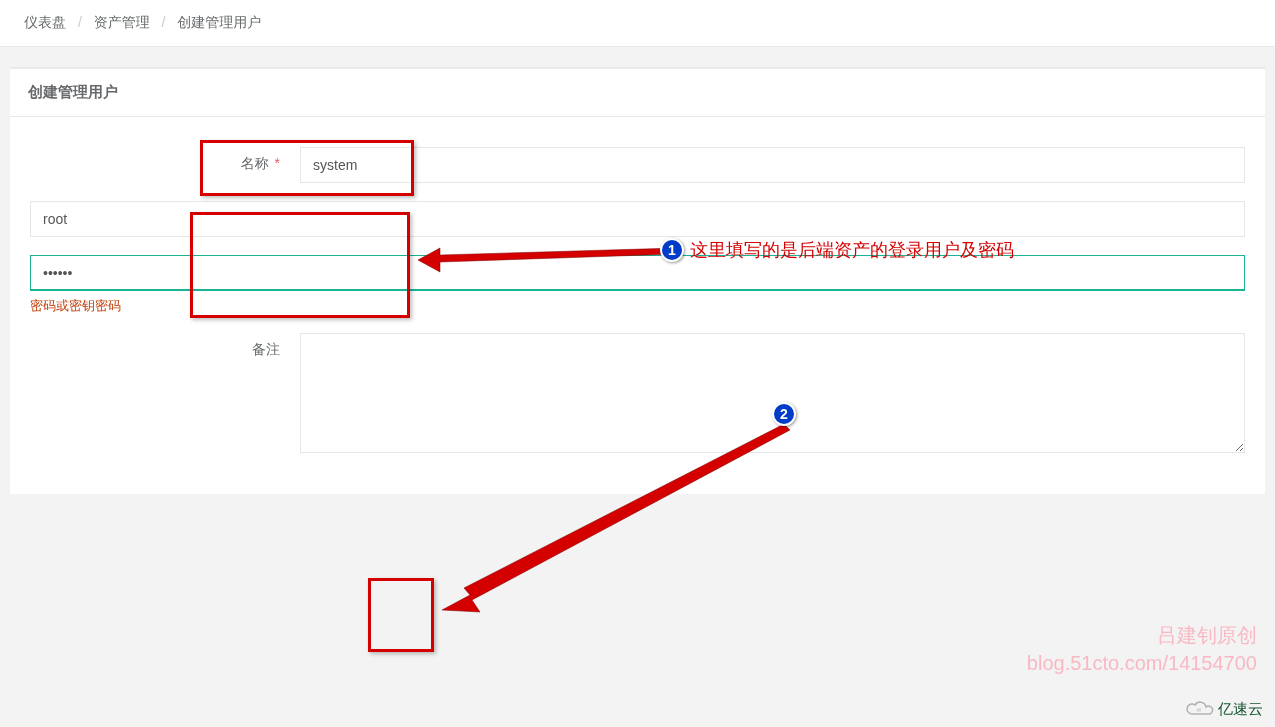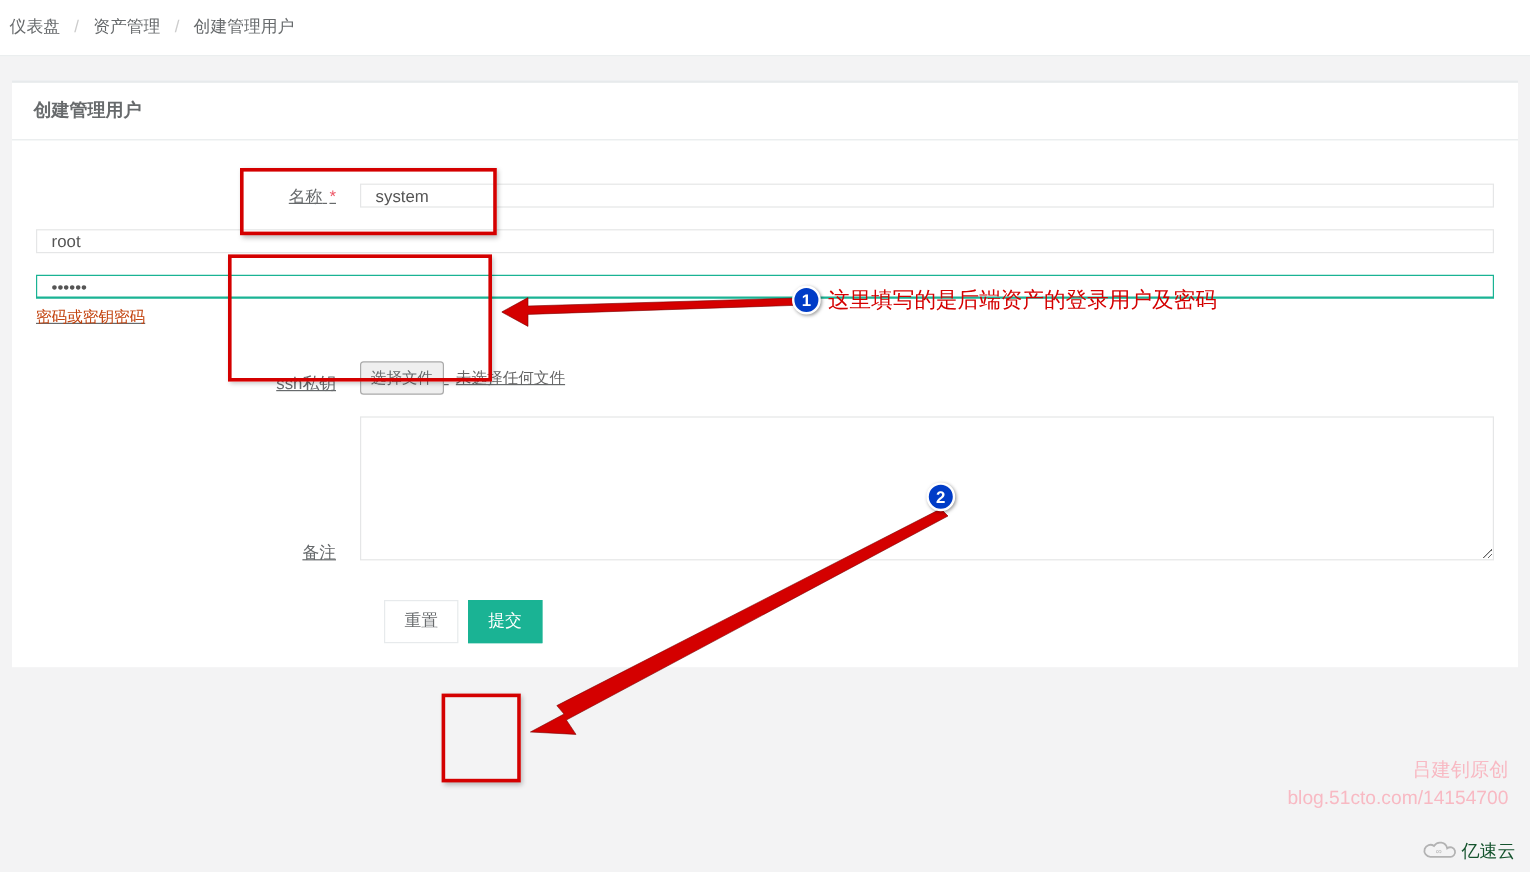--- a/index.html
+++ b/index.html
@@ -7,21 +7,21 @@
     font-family: "Helvetica Neue", Helvetica, "Microsoft YaHei", Arial, sans-serif;
     background: #f3f3f4;
     color: #676a6c;
     font-size: 14px;
     width: 1275px;
     height: 727px;
     position: relative;
     overflow: hidden;
   }
   .breadcrumb {
-    padding: 14px 8px;
+    padding: 14px 24px;
     background: #fff;
     border-bottom: 1px solid #e7eaec;
   }
   .breadcrumb a, .breadcrumb span.crumb {
     color: #676a6c;
     text-decoration: none;
   }
   .breadcrumb .sep {
     color: #ccc;
     margin: 0 8px;
@@ -35,38 +35,37 @@
     padding: 14px 18px;
     font-size: 15px;
     font-weight: 600;
     border-bottom: 1px solid #e7eaec;
   }
   .form-area {
     padding: 30px 20px 20px 20px;
   }
   .form-row {
     display: flex;
-    align-items: flex-end;
+    align-items: flex-start;
     margin-bottom: 18px;
     position: relative;
-    text-decoration: underline;
   }
   .form-label {
     width: 270px;
     text-align: right;
     padding-right: 20px;
     padding-top: 8px;
     color: #676a6c;
     flex-shrink: 0;
   }
   .required { color: #ed5565; margin-left: 2px; }
   .form-control-wrap { flex: 1; }
   .form-control {
     width: 100%;
-    height: 20px;
+    height: 36px;
     padding: 6px 12px;
     border: 1px solid #e5e6e7;
     font-size: 14px;
     color: #555;
     background: #fff;
     outline: none;
   }
   .form-control.focused {
     border: 1px solid #1ab394;
     border-bottom: 2px solid #1ab394;
@@ -142,21 +141,21 @@
     font-weight: 500;
     pointer-events: none;
   }
   .anno-arrow { position: absolute; pointer-events: none; }
   .watermark {
     position: absolute;
     right: 18px;
     bottom: 50px;
     text-align: right;
     color: #f8b9c3;
-    font-size: 16px;
+    font-size: 20px;
     line-height: 1.4;
   }
   .logo-wm {
     position: absolute;
     right: 12px;
     bottom: 8px;
     font-size: 15px;
     color: #14532d;
     display: flex;
     align-items: center;
@@ -195,39 +194,28 @@
       </div>
     </div>
 
     <div class="form-row">
       <div class="form-control-wrap">
         <input type="text" class="form-control focused" value="••••••" style="">
         <div class="help-text">密码或密钥密码</div>
       </div>
     </div>
 
-    <div class="form-row" style="margin-top:28px;">
-      <div class="form-label">ssh私钥</div>
-      <div class="form-control-wrap">
-        <span class="file-btn">选择文件</span>
-        <span class="file-txt">未选择任何文件</span>
-      </div>
-    </div>
 
     <div class="form-row">
       <div class="form-label">备注</div>
       <div class="form-control-wrap">
         <textarea class="form-control" style=""></textarea>
       </div>
     </div>
 
-    <div class="btn-row">
-      <button type="button" class="btn">重置</button>
-      <button type="submit" class="btn btn-primary">提交</button>
-    </div>
 
   </div>
 </div>
 
 <div class="anno-box" style="left:200px; top:140px; width:214px; height:56px;"></div>
 <div class="anno-box" style="left:190px; top:212px; width:220px; height:106px;"></div>
 <div class="anno-box" style="left:368px; top:578px; width:66px; height:74px;"></div>
 
 <svg class="anno-arrow" style="left:418px; top:240px; width:260px; height:40px;" viewBox="0 0 260 40">
   <defs>

